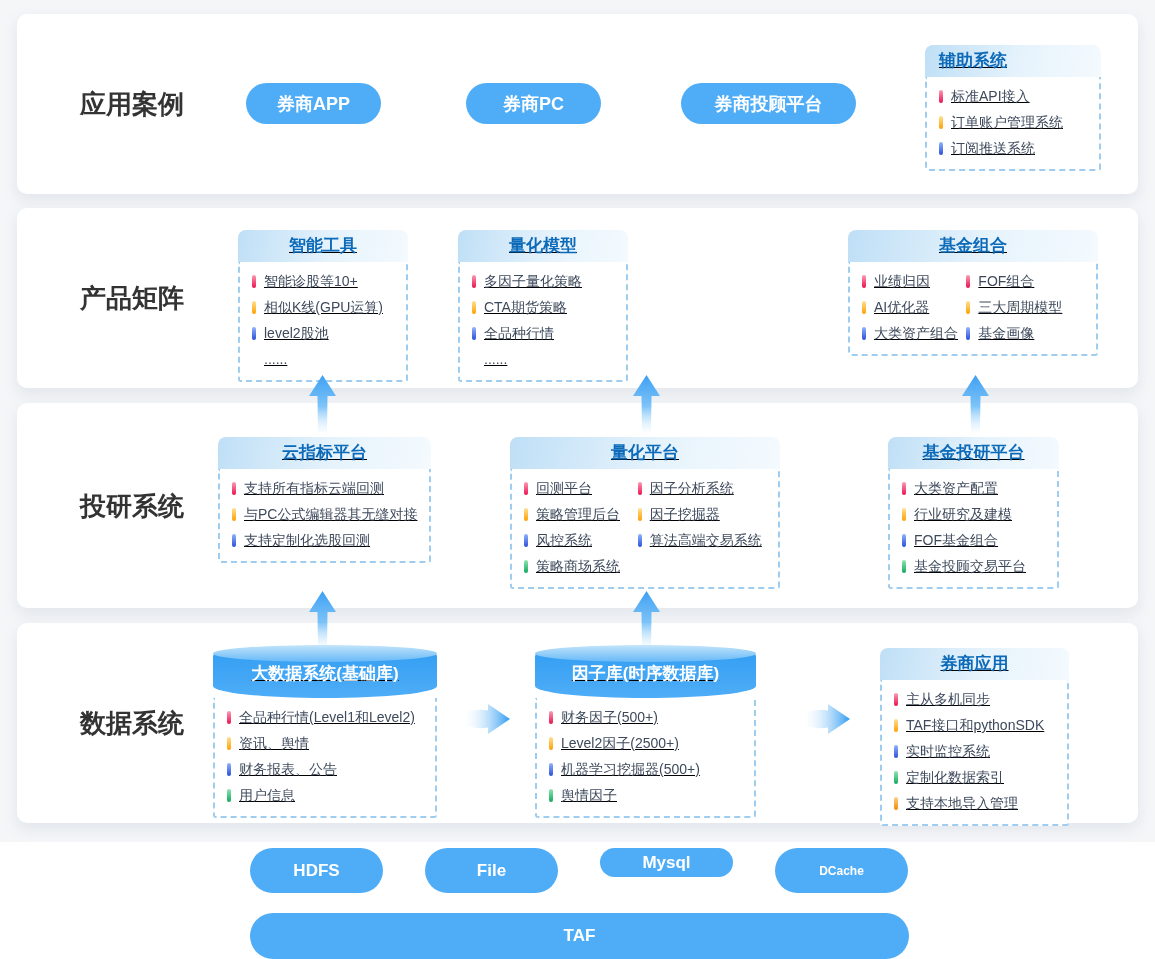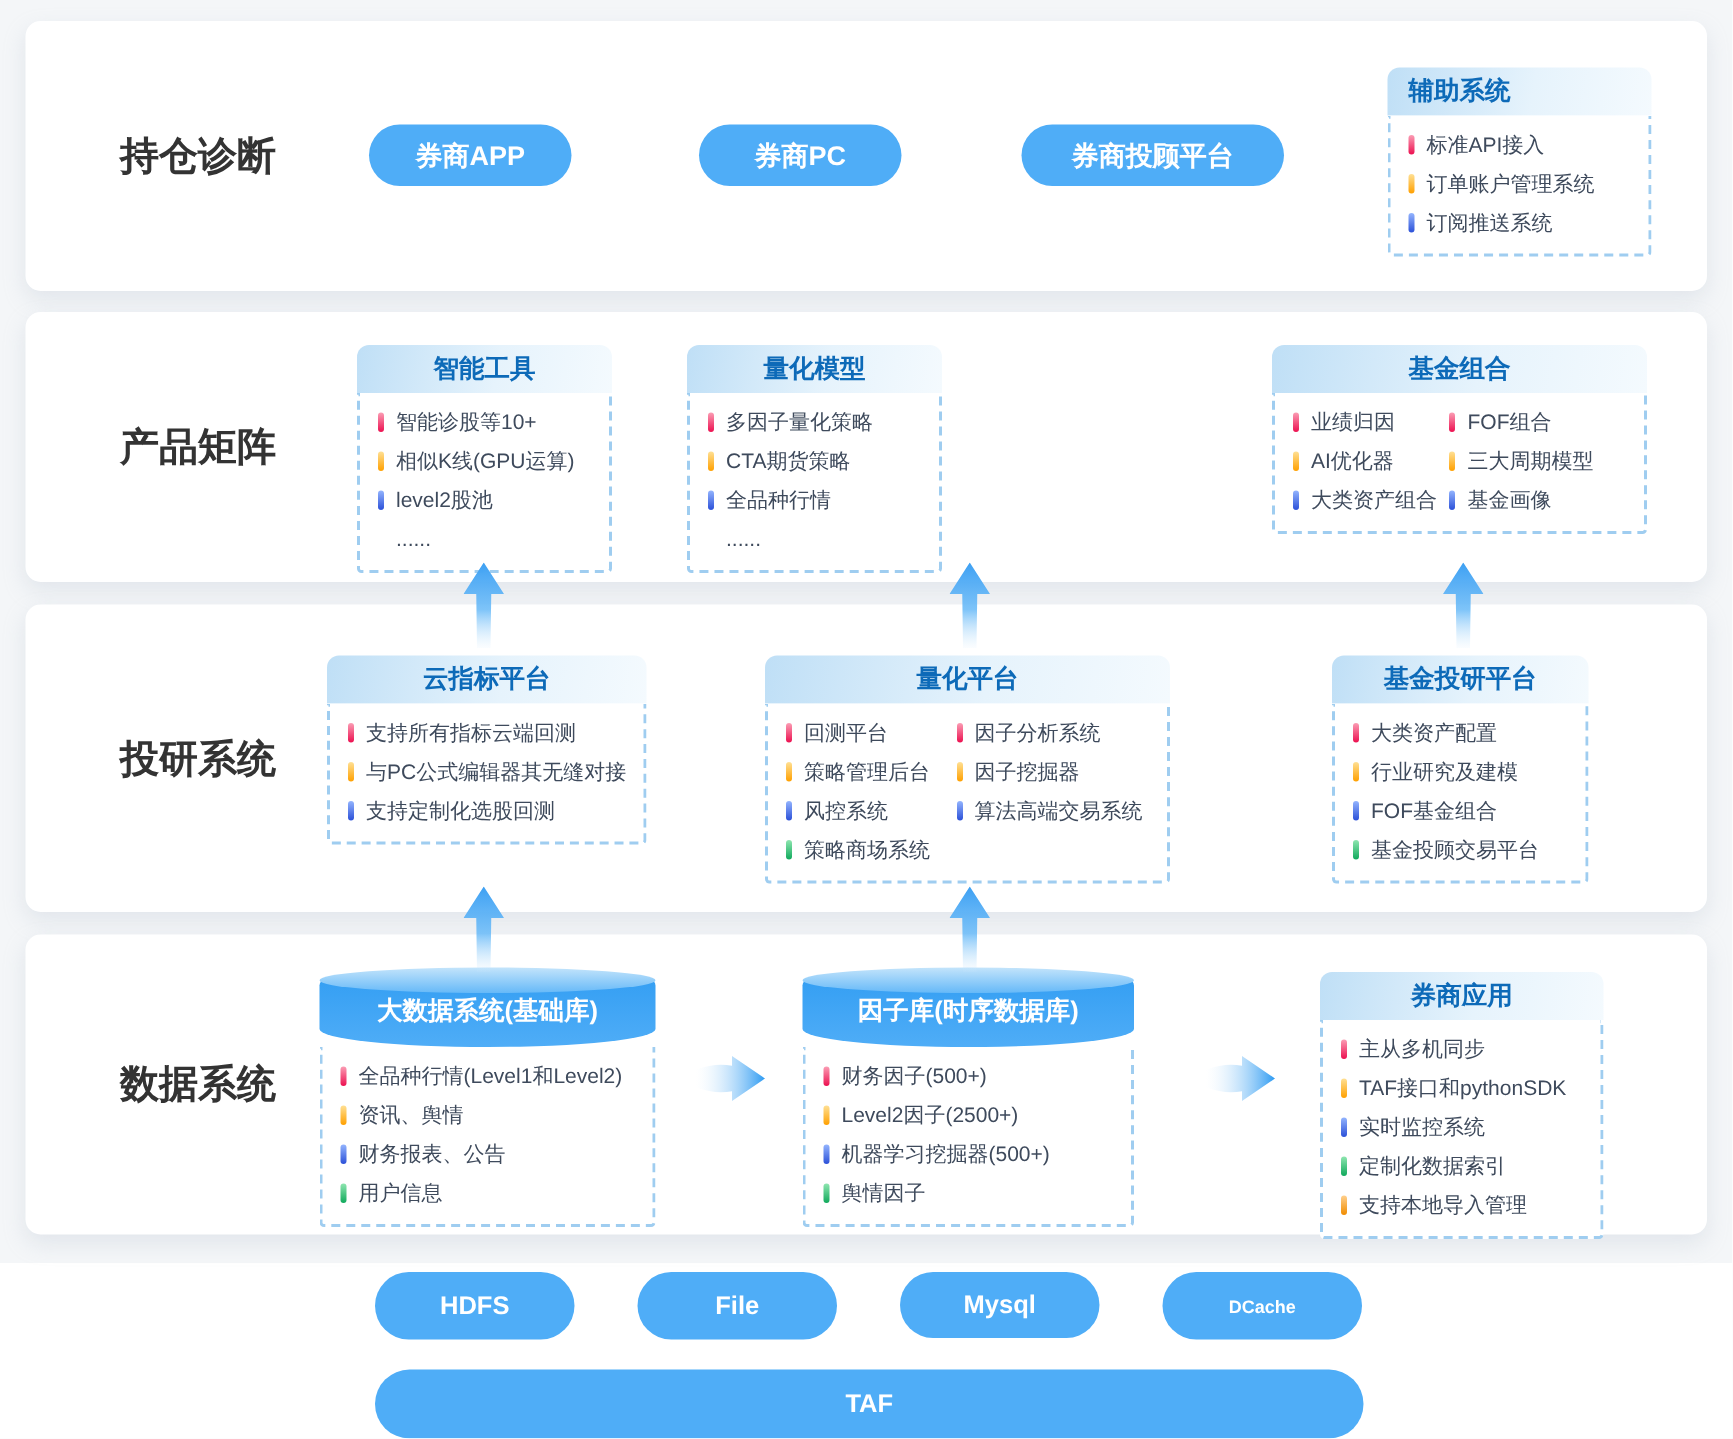--- a/index.html
+++ b/index.html
@@ -31,25 +31,25 @@
   [data-name="cloud-indicator-card"]{left:201px;top:34px;width:213px;}
   [data-name="quant-platform-card"]{left:493px;top:34px;width:270px;}
   [data-name="fund-research-card"]{left:871px;top:34px;width:171px;}
   
   [data-name="bigdata-db-card"]{left:196px;top:22px;width:224px;}
   [data-name="factor-db-card"]{left:518px;top:22px;width:221px;}
   [data-name="broker-app-card"]{left:863px;top:25px;width:189px;}
   
   [data-name="hdfs-pill"]{left:250px;top:848px;width:133px;height:45px;font-size:17px;}
   [data-name="file-pill"]{left:425px;top:848px;width:133px;height:45px;font-size:17px;}
-  [data-name="mysql-pill"]{left:600px;top:848px;width:133px;height:44px;font-size:17px;}
+  [data-name="mysql-pill"]{left:600px;top:848px;width:133px;height:29px;font-size:17px;}
   [data-name="dcache-pill"]{left:775px;top:848px;width:133px;height:45px;font-size:12px;}
   [data-name="taf-bar"]{left:250px;top:913px;width:659px;height:46px;font-size:17px;}
 
-  .card{position:absolute;}
+  .card{position:absolute;text-decoration:underline;}
   .card-header{height:32px;line-height:32px;text-align:center;font-size:17px;font-weight:bold;
        color:#0d6ab8;border-radius:8px 8px 0 0;
        background:linear-gradient(100deg,#bfdff6 0%,#e6f3fc 55%,#f4fafe 100%);}
   .card-header.align-left{text-align:left;padding-left:14px;}
   .cyl-header{position:relative;height:40px;margin-top:8px;
        background:linear-gradient(180deg,#359ff3,#4fadf7);
        border-radius:4px 4px 50% 50% / 4px 4px 12px 12px;
        display:flex;align-items:center;justify-content:center;padding-bottom:5px;}
   .cyl-header::before{content:"";position:absolute;left:0;right:0;top:-8px;height:17px;
        border-radius:50%;background:linear-gradient(180deg,#c3e4fb,#66b9f8);}
@@ -64,21 +64,21 @@
   .item-text{font-size:14px;color:#3e4a5c;}
   .up-arrow,.right-arrow{position:absolute;line-height:0;}
 </style>
 </head>
 <body>
 
 <div class="stage" data-name="architecture-diagram">
   <div class="panel-bg" data-name="diagram-panel-background"></div>
 
   <div class="row row-1" data-name="application-cases-row">
-    <div class="row-label" data-name="row-label">持仓诊断</div>
+    <div class="row-label" data-name="row-label">应用案例</div>
   <div class="pill" data-name="broker-app-pill">券商APP</div>
       <div class="pill" data-name="broker-advisor-pill">券商投顾平台</div>
       <div class="pill" data-name="broker-pc-pill">券商PC</div>
       <div class="card" data-name="aux-system-card">
         <div class="card-header align-left" data-name="card-title">辅助系统</div>
         <div class="card-body" data-name="card-body">
           <div class="card-col" data-name="card-column">
             <div class="card-item" data-name="card-item">
               <span class="bullet" data-name="bullet-icon" style="background: linear-gradient(rgb(251, 157, 180), rgb(236, 16, 80));"></span>
               <span class="item-text" data-name="card-item-label">标准API接入</span>

